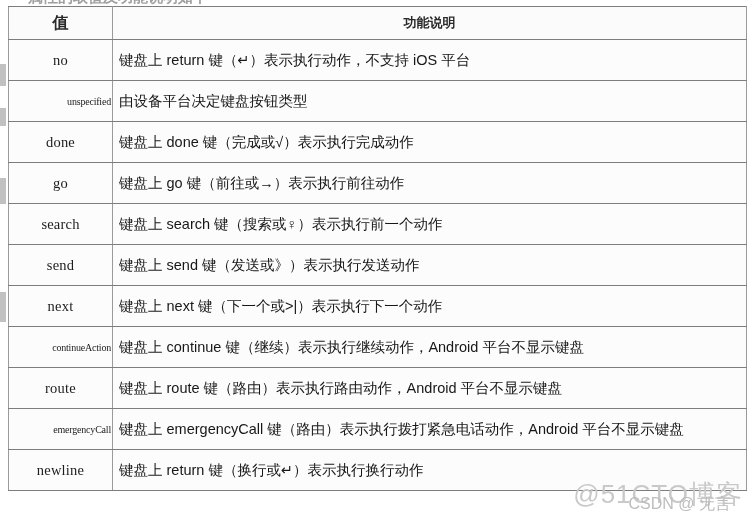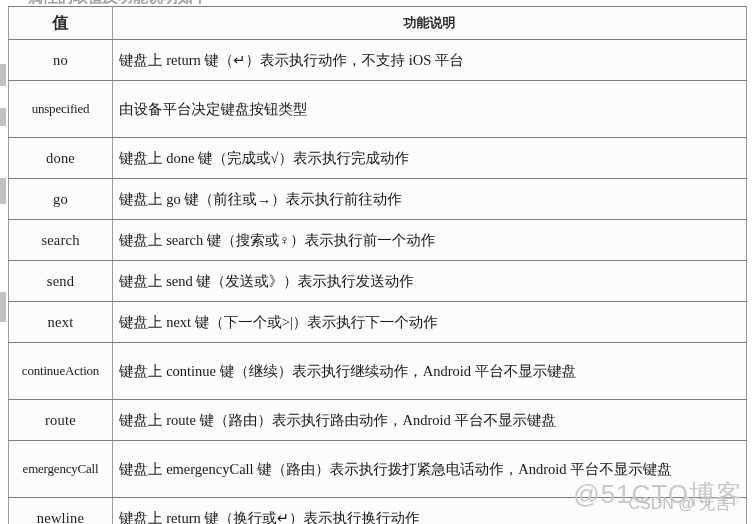--- a/index.html
+++ b/index.html
@@ -48,21 +48,20 @@
     background: #fbfbfb;
   }
   table.spec td, table.spec th {
     border: 1px solid #9a9a9a;
     border-top-color: #7d7d7d;
     border-bottom-color: #7d7d7d;
     padding: 0 6px;
     background: #fcfcfc;
     font-weight: normal;
     vertical-align: middle;
-    font-family: Liberation Serif, serif;
   }
   col.c-value  { width: 104px; }
   col.c-desc   { width: 634px; }
 
   
   tr.head th {
     text-align: center;
     font-size: 16px;
     font-weight: bold;
     color: #2a2a2a;
@@ -80,23 +79,24 @@
     height: 40px;
   }
   td.value-cell {
     text-align: center;
     font-size: 14.5px;
     color: #1c1c1c;
     letter-spacing: .2px;
     font-family: "Liberation Serif", "DejaVu Serif", serif;
   }
   td.value-cell.tight {
-    font-size: 13px;
+    font-size: 10px;
     letter-spacing: -0.2px;
-    padding: 8px 1px;
+    padding: 0 1px;
+    text-align: right;
   }
   td.desc-cell {
     text-align: left;
     font-size: 14.5px;
     color: #171717;
     padding-left: 8px;
     white-space: nowrap;
     font-family: "Liberation Sans", "DejaVu Sans", sans-serif;
     font-weight: bold;
   }

